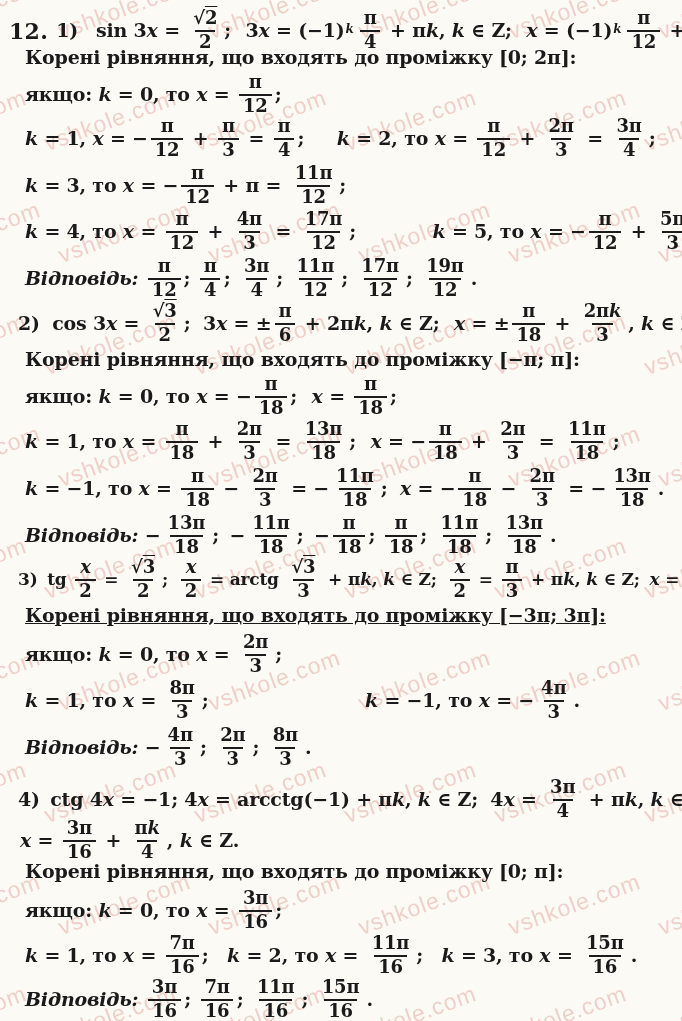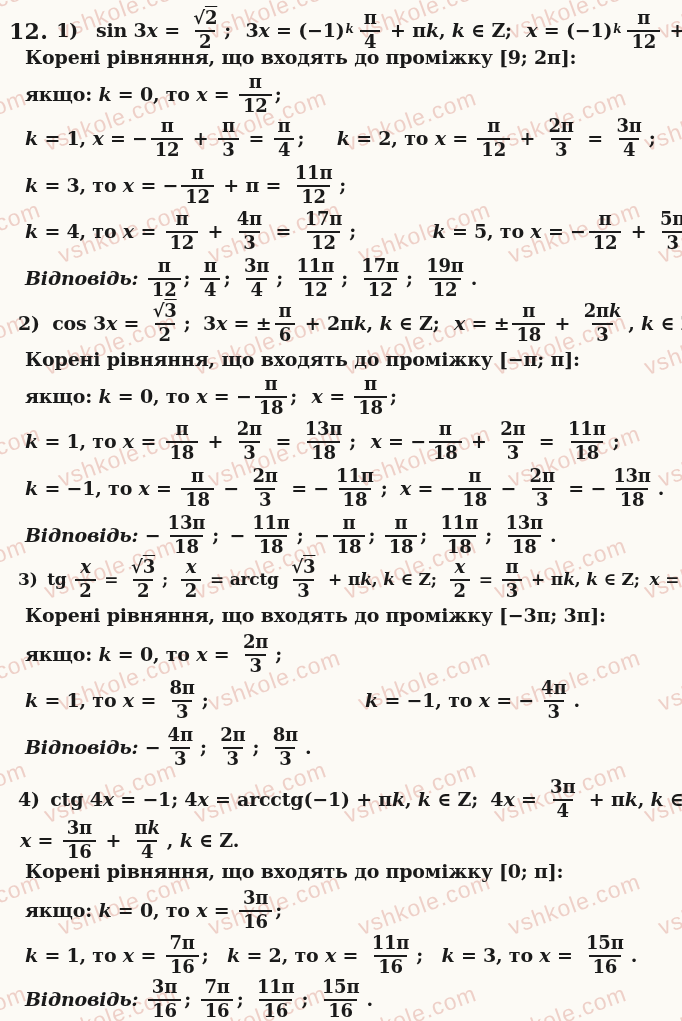--- a/index.html
+++ b/index.html
@@ -90,34 +90,34 @@
       <span class="wm" style="color: rgba(222, 157, 146, 0.45); left: 655px; top: 891px; transform: rotate(-20deg);">vshkole.com</span>
       <span class="wm" style="color: rgba(222, 157, 146, 0.45); left: -109px; top: 1003px; transform: rotate(-20deg);">vshkole.com</span>
       <span class="wm" style="color: rgba(222, 157, 146, 0.45); left: 41px; top: 1003px; transform: rotate(-20deg);">vshkole.com</span>
       <span class="wm" style="color: rgba(222, 157, 146, 0.45); left: 191px; top: 1003px; transform: rotate(-20deg);">vshkole.com</span>
       <span class="wm" style="color: rgba(222, 157, 146, 0.45); left: 341px; top: 1003px; transform: rotate(-20deg);">vshkole.com</span>
       <span class="wm" style="color: rgba(222, 157, 146, 0.45); left: 491px; top: 1003px; transform: rotate(-20deg);">vshkole.com</span>
       <span class="wm" style="color: rgba(222, 157, 146, 0.45); left: 641px; top: 1003px; transform: rotate(-20deg);">vshkole.com</span>
     </div>
   <div id="content">
       <div class="line" style="top: 8px; left: 9px;"><span class="pnum">12.</span><span class="g" style="width: 8px;"></span><span class="t">1)</span><span class="g" style="width: 18px;"></span><span class="t">sin 3</span><span class="i">x</span><span class="t"> = </span><span class="fr"><span class="nu"><span class="t"><span>√</span><span class="ol">2</span></span></span><span class="de"><span class="t">2</span></span></span><span class="t">; </span><span class="g" style="width: 8px;"></span><span class="t">3</span><span class="i">x</span><span class="t"> = (−1)</span><sup class="s">k</sup><span class="g" style="width: 2px;"></span><span class="fr"><span class="nu"><span class="t">π</span></span><span class="de"><span class="t">4</span></span></span><span class="t"> + π</span><span class="i">k</span><span class="t">, </span><span class="i">k</span><span class="t"> ∈ Z; </span><span class="g" style="width: 8px;"></span><span class="i">x</span><span class="t"> = (−1)</span><sup class="s">k</sup><span class="g" style="width: 2px;"></span><span class="fr"><span class="nu"><span class="t">π</span></span><span class="de"><span class="t">12</span></span></span><span class="t"> + </span></div>
-      <div class="line" style="top: 48px; left: 25px;"><span class="t">Корені рівняння, що входять до проміжку [9; 2π]:</span></div>
+      <div class="line" style="top: 48px; left: 25px;"><span class="t">Корені рівняння, що входять до проміжку [0; 2π]:</span></div>
       <div class="line" style="top: 72px; left: 25px;"><span class="t">якщо: </span><span class="i">k</span><span class="t"> = 0, то </span><span class="i">x</span><span class="t"> = </span><span class="fr"><span class="nu"><span class="t">π</span></span><span class="de"><span class="t">12</span></span></span><span class="t">;</span></div>
       <div class="line" style="top: 116px; left: 25px;"><span class="i">k</span><span class="t"> = 1, </span><span class="i">x</span><span class="t"> = −</span><span class="fr"><span class="nu"><span class="t">π</span></span><span class="de"><span class="t">12</span></span></span><span class="t"> + </span><span class="fr"><span class="nu"><span class="t">π</span></span><span class="de"><span class="t">3</span></span></span><span class="t"> = </span><span class="fr"><span class="nu"><span class="t">π</span></span><span class="de"><span class="t">4</span></span></span><span class="t">; </span><span class="g" style="width: 26px;"></span><span class="i">k</span><span class="t"> = 2, то </span><span class="i">x</span><span class="t"> = </span><span class="fr"><span class="nu"><span class="t">π</span></span><span class="de"><span class="t">12</span></span></span><span class="t"> + </span><span class="fr"><span class="nu"><span class="t">2π</span></span><span class="de"><span class="t">3</span></span></span><span class="t"> = </span><span class="fr"><span class="nu"><span class="t">3π</span></span><span class="de"><span class="t">4</span></span></span><span class="t">;</span></div>
       <div class="line" style="top: 163px; left: 25px;"><span class="i">k</span><span class="t"> = 3, то </span><span class="i">x</span><span class="t"> = −</span><span class="fr"><span class="nu"><span class="t">π</span></span><span class="de"><span class="t">12</span></span></span><span class="t"> + π = </span><span class="fr"><span class="nu"><span class="t">11π</span></span><span class="de"><span class="t">12</span></span></span><span class="t">;</span></div>
       <div class="line" style="top: 209px; left: 25px;"><span class="i">k</span><span class="t"> = 4, то </span><span class="i">x</span><span class="t"> = </span><span class="fr"><span class="nu"><span class="t">π</span></span><span class="de"><span class="t">12</span></span></span><span class="t"> + </span><span class="fr"><span class="nu"><span class="t">4π</span></span><span class="de"><span class="t">3</span></span></span><span class="t"> = </span><span class="fr"><span class="nu"><span class="t">17π</span></span><span class="de"><span class="t">12</span></span></span><span class="t">; </span><span class="g" style="width: 70px;"></span><span class="i">k</span><span class="t"> = 5, то </span><span class="i">x</span><span class="t"> = −</span><span class="fr"><span class="nu"><span class="t">π</span></span><span class="de"><span class="t">12</span></span></span><span class="t"> + </span><span class="fr"><span class="nu"><span class="t">5π</span></span><span class="de"><span class="t">3</span></span></span></div>
       <div class="line" style="top: 256px; left: 25px;"><span class="i">Відповідь: </span><span class="fr"><span class="nu"><span class="t">π</span></span><span class="de"><span class="t">12</span></span></span><span class="t">; </span><span class="fr"><span class="nu"><span class="t">π</span></span><span class="de"><span class="t">4</span></span></span><span class="t">; </span><span class="fr"><span class="nu"><span class="t">3π</span></span><span class="de"><span class="t">4</span></span></span><span class="t">; </span><span class="fr"><span class="nu"><span class="t">11π</span></span><span class="de"><span class="t">12</span></span></span><span class="t">; </span><span class="fr"><span class="nu"><span class="t">17π</span></span><span class="de"><span class="t">12</span></span></span><span class="t">; </span><span class="fr"><span class="nu"><span class="t">19π</span></span><span class="de"><span class="t">12</span></span></span><span class="t">.</span></div>
       <div class="line" style="top: 301px; left: 18px;"><span class="t">2) </span><span class="g" style="width: 6px;"></span><span class="t">cos 3</span><span class="i">x</span><span class="t"> = </span><span class="fr"><span class="nu"><span class="t"><span>√</span><span class="ol">3</span></span></span><span class="de"><span class="t">2</span></span></span><span class="t">; </span><span class="g" style="width: 6px;"></span><span class="t">3</span><span class="i">x</span><span class="t"> = ±</span><span class="fr"><span class="nu"><span class="t">π</span></span><span class="de"><span class="t">6</span></span></span><span class="t"> + 2π</span><span class="i">k</span><span class="t">, </span><span class="i">k</span><span class="t"> ∈ Z; </span><span class="g" style="width: 8px;"></span><span class="i">x</span><span class="t"> = ±</span><span class="fr"><span class="nu"><span class="t">π</span></span><span class="de"><span class="t">18</span></span></span><span class="t"> + </span><span class="fr"><span class="nu"><span class="t">2π</span><span class="i">k</span></span><span class="de"><span class="t">3</span></span></span><span class="t">, </span><span class="i">k</span><span class="t"> ∈ Z.</span></div>
       <div class="line" style="top: 350px; left: 25px;"><span class="t">Корені рівняння, що входять до проміжку [−π; π]:</span></div>
       <div class="line" style="top: 374px; left: 25px;"><span class="t">якщо: </span><span class="i">k</span><span class="t"> = 0, то </span><span class="i">x</span><span class="t"> = −</span><span class="fr"><span class="nu"><span class="t">π</span></span><span class="de"><span class="t">18</span></span></span><span class="t">; </span><span class="g" style="width: 8px;"></span><span class="i">x</span><span class="t"> = </span><span class="fr"><span class="nu"><span class="t">π</span></span><span class="de"><span class="t">18</span></span></span><span class="t">;</span></div>
       <div class="line" style="top: 419px; left: 25px;"><span class="i">k</span><span class="t"> = 1, то </span><span class="i">x</span><span class="t"> = </span><span class="fr"><span class="nu"><span class="t">π</span></span><span class="de"><span class="t">18</span></span></span><span class="t"> + </span><span class="fr"><span class="nu"><span class="t">2π</span></span><span class="de"><span class="t">3</span></span></span><span class="t"> = </span><span class="fr"><span class="nu"><span class="t">13π</span></span><span class="de"><span class="t">18</span></span></span><span class="t">; </span><span class="g" style="width: 8px;"></span><span class="i">x</span><span class="t"> = −</span><span class="fr"><span class="nu"><span class="t">π</span></span><span class="de"><span class="t">18</span></span></span><span class="t"> + </span><span class="fr"><span class="nu"><span class="t">2π</span></span><span class="de"><span class="t">3</span></span></span><span class="t"> = </span><span class="fr"><span class="nu"><span class="t">11π</span></span><span class="de"><span class="t">18</span></span></span><span class="t">;</span></div>
       <div class="line" style="top: 466px; left: 25px;"><span class="i">k</span><span class="t"> = −1, то </span><span class="i">x</span><span class="t"> = </span><span class="fr"><span class="nu"><span class="t">π</span></span><span class="de"><span class="t">18</span></span></span><span class="t"> − </span><span class="fr"><span class="nu"><span class="t">2π</span></span><span class="de"><span class="t">3</span></span></span><span class="t"> = −</span><span class="fr"><span class="nu"><span class="t">11π</span></span><span class="de"><span class="t">18</span></span></span><span class="t">; </span><span class="g" style="width: 6px;"></span><span class="i">x</span><span class="t"> = −</span><span class="fr"><span class="nu"><span class="t">π</span></span><span class="de"><span class="t">18</span></span></span><span class="t"> − </span><span class="fr"><span class="nu"><span class="t">2π</span></span><span class="de"><span class="t">3</span></span></span><span class="t"> = −</span><span class="fr"><span class="nu"><span class="t">13π</span></span><span class="de"><span class="t">18</span></span></span><span class="t">.</span></div>
       <div class="line" style="top: 513px; left: 25px;"><span class="i">Відповідь: </span><span class="t">−</span><span class="fr"><span class="nu"><span class="t">13π</span></span><span class="de"><span class="t">18</span></span></span><span class="t">; </span><span class="g" style="width: 4px;"></span><span class="t">−</span><span class="fr"><span class="nu"><span class="t">11π</span></span><span class="de"><span class="t">18</span></span></span><span class="t">; </span><span class="g" style="width: 4px;"></span><span class="t">−</span><span class="fr"><span class="nu"><span class="t">π</span></span><span class="de"><span class="t">18</span></span></span><span class="t">; </span><span class="fr"><span class="nu"><span class="t">π</span></span><span class="de"><span class="t">18</span></span></span><span class="t">; </span><span class="fr"><span class="nu"><span class="t">11π</span></span><span class="de"><span class="t">18</span></span></span><span class="t">; </span><span class="fr"><span class="nu"><span class="t">13π</span></span><span class="de"><span class="t">18</span></span></span><span class="t">.</span></div>
       <div class="line" style="top: 557px; left: 18px; font-size: 17px;"><span class="t">3) </span><span class="g" style="width: 4px;"></span><span class="t">tg </span><span class="fr"><span class="nu"><span class="i">x</span></span><span class="de"><span class="t">2</span></span></span><span class="t"> = </span><span class="fr"><span class="nu"><span class="t"><span>√</span><span class="ol">3</span></span></span><span class="de"><span class="t">2</span></span></span><span class="t">; </span><span class="g" style="width: 4px;"></span><span class="fr"><span class="nu"><span class="i">x</span></span><span class="de"><span class="t">2</span></span></span><span class="t"> = arctg </span><span class="fr"><span class="nu"><span class="t"><span>√</span><span class="ol">3</span></span></span><span class="de"><span class="t">3</span></span></span><span class="t"> + π</span><span class="i">k</span><span class="t">, </span><span class="i">k</span><span class="t"> ∈ Z; </span><span class="g" style="width: 4px;"></span><span class="fr"><span class="nu"><span class="i">x</span></span><span class="de"><span class="t">2</span></span></span><span class="t"> = </span><span class="fr"><span class="nu"><span class="t">π</span></span><span class="de"><span class="t">3</span></span></span><span class="t"> + π</span><span class="i">k</span><span class="t">, </span><span class="i">k</span><span class="t"> ∈ Z; </span><span class="g" style="width: 4px;"></span><span class="i">x</span><span class="t"> = </span></div>
-      <div class="line" style="top: 606px; left: 25px;"><span class="t">Корені рівняння, що входять до проміжку [−3π; 3π]:</span></div>
+      <div class="line" style="top: 606px; left: 25px; text-decoration: underline;"><span class="t">Корені рівняння, що входять до проміжку [−3π; 3π]:</span></div>
       <div class="line" style="top: 632px; left: 25px;"><span class="t">якщо: </span><span class="i">k</span><span class="t"> = 0, то </span><span class="i">x</span><span class="t"> = </span><span class="fr"><span class="nu"><span class="t">2π</span></span><span class="de"><span class="t">3</span></span></span><span class="t">;</span></div>
       <div class="line" style="top: 678px; left: 25px;"><span class="i">k</span><span class="t"> = 1, то </span><span class="i">x</span><span class="t"> = </span><span class="fr"><span class="nu"><span class="t">8π</span></span><span class="de"><span class="t">3</span></span></span><span class="t">; </span><span class="g" style="width: 150px;"></span><span class="i">k</span><span class="t"> = −1, то </span><span class="i">x</span><span class="t"> = −</span><span class="fr"><span class="nu"><span class="t">4π</span></span><span class="de"><span class="t">3</span></span></span><span class="t">.</span></div>
       <div class="line" style="top: 725px; left: 25px;"><span class="i">Відповідь: </span><span class="t">−</span><span class="fr"><span class="nu"><span class="t">4π</span></span><span class="de"><span class="t">3</span></span></span><span class="t">; </span><span class="fr"><span class="nu"><span class="t">2π</span></span><span class="de"><span class="t">3</span></span></span><span class="t">; </span><span class="fr"><span class="nu"><span class="t">8π</span></span><span class="de"><span class="t">3</span></span></span><span class="t">.</span></div>
       <div class="line" style="top: 777px; left: 18px;"><span class="t">4) </span><span class="g" style="width: 4px;"></span><span class="t">ctg 4</span><span class="i">x</span><span class="t"> = −1; 4</span><span class="i">x</span><span class="t"> = arcctg(−1) + π</span><span class="i">k</span><span class="t">, </span><span class="i">k</span><span class="t"> ∈ Z; </span><span class="g" style="width: 6px;"></span><span class="t">4</span><span class="i">x</span><span class="t"> = </span><span class="fr"><span class="nu"><span class="t">3π</span></span><span class="de"><span class="t">4</span></span></span><span class="t"> + π</span><span class="i">k</span><span class="t">, </span><span class="i">k</span><span class="t"> ∈ Z;</span></div>
       <div class="line" style="top: 818px; left: 20px;"><span class="i">x</span><span class="t"> = </span><span class="fr"><span class="nu"><span class="t">3π</span></span><span class="de"><span class="t">16</span></span></span><span class="t"> + </span><span class="fr"><span class="nu"><span class="t">π</span><span class="i">k</span></span><span class="de"><span class="t">4</span></span></span><span class="t">, </span><span class="i">k</span><span class="t"> ∈ Z.</span></div>
       <div class="line" style="top: 862px; left: 25px;"><span class="t">Корені рівняння, що входять до проміжку [0; π]:</span></div>
       <div class="line" style="top: 888px; left: 25px;"><span class="t">якщо: </span><span class="i">k</span><span class="t"> = 0, то </span><span class="i">x</span><span class="t"> = </span><span class="fr"><span class="nu"><span class="t">3π</span></span><span class="de"><span class="t">16</span></span></span><span class="t">;</span></div>
       <div class="line" style="top: 933px; left: 25px;"><span class="i">k</span><span class="t"> = 1, то </span><span class="i">x</span><span class="t"> = </span><span class="fr"><span class="nu"><span class="t">7π</span></span><span class="de"><span class="t">16</span></span></span><span class="t">; </span><span class="g" style="width: 12px;"></span><span class="i">k</span><span class="t"> = 2, то </span><span class="i">x</span><span class="t"> = </span><span class="fr"><span class="nu"><span class="t">11π</span></span><span class="de"><span class="t">16</span></span></span><span class="t">; </span><span class="g" style="width: 12px;"></span><span class="i">k</span><span class="t"> = 3, то </span><span class="i">x</span><span class="t"> = </span><span class="fr"><span class="nu"><span class="t">15π</span></span><span class="de"><span class="t">16</span></span></span><span class="t">.</span></div>
       <div class="line" style="top: 977px; left: 25px;"><span class="i">Відповідь: </span><span class="fr"><span class="nu"><span class="t">3π</span></span><span class="de"><span class="t">16</span></span></span><span class="t">; </span><span class="fr"><span class="nu"><span class="t">7π</span></span><span class="de"><span class="t">16</span></span></span><span class="t">; </span><span class="fr"><span class="nu"><span class="t">11π</span></span><span class="de"><span class="t">16</span></span></span><span class="t">; </span><span class="fr"><span class="nu"><span class="t">15π</span></span><span class="de"><span class="t">16</span></span></span><span class="t">.</span></div>
     </div>

